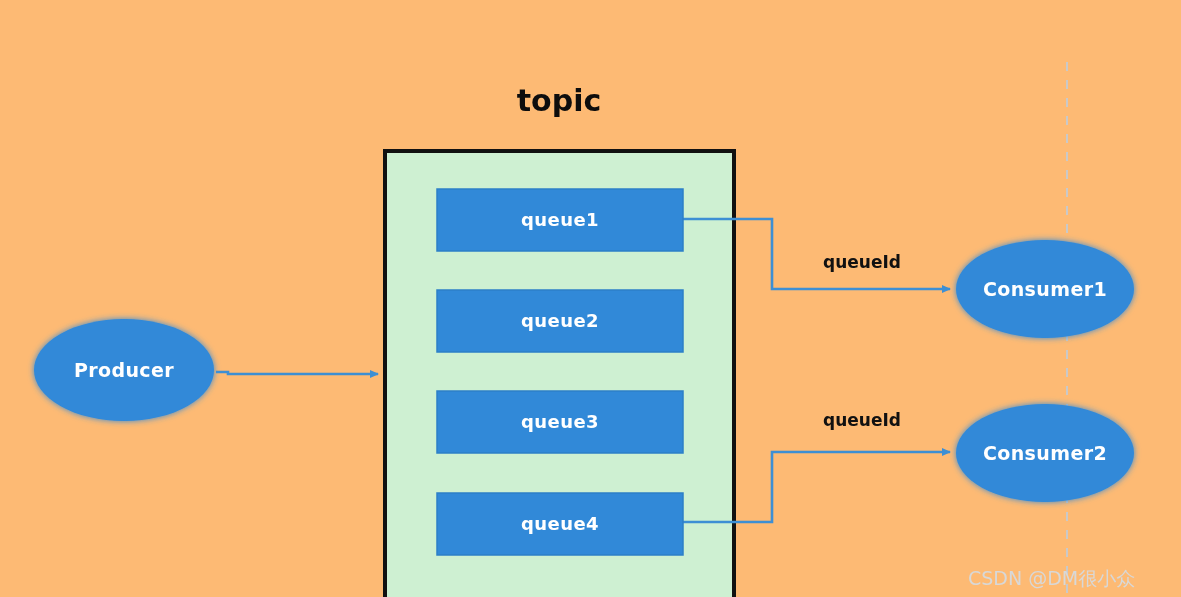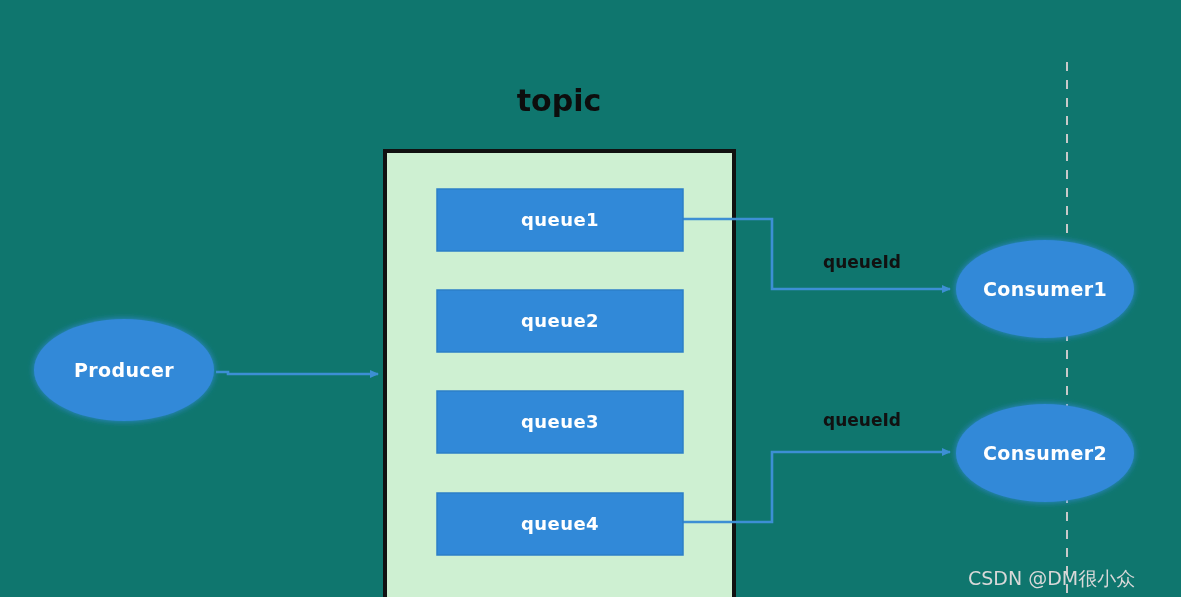--- a/index.html
+++ b/index.html
@@ -8,21 +8,21 @@
     padding: 0;
     background: #ffffff;
   }
   body {
     font-family: "DejaVu Sans", sans-serif;
   }
   #canvas {
     position: relative;
     width: 1181px;
     height: 597px;
-    background: #0f766e;
+    background: #fdba74;
     overflow: hidden;
     text-decoration: underline;
   }
   svg#diagram {
     position: absolute;
     left: 0;
     top: 0;
     width: 1181px;
     height: 597px;
     display: block;

